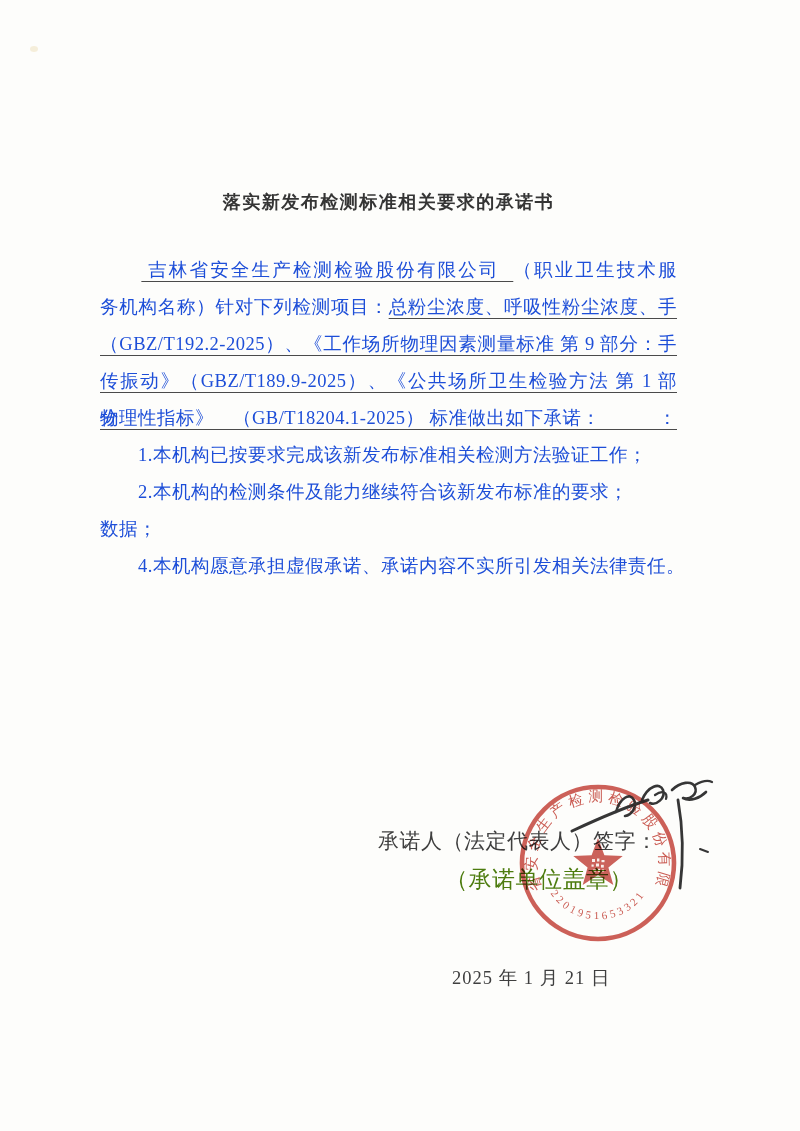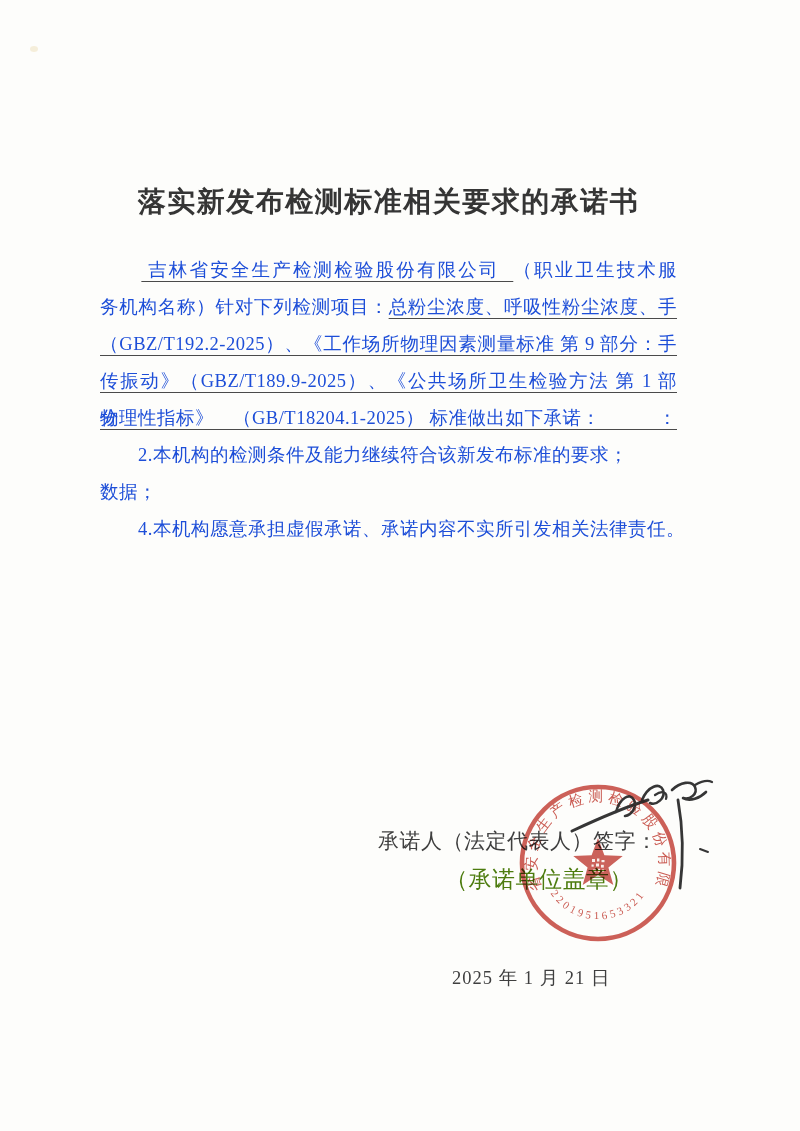--- a/index.html
+++ b/index.html
@@ -8,21 +8,21 @@
     width:800px;height:1131px;
     background:#fdfdfb;
     overflow:hidden;
     font-family:"Liberation Serif","DejaVu Serif",serif;
     color:#424242;
   }
   .speck{position:absolute;left:30px;top:46px;width:8px;height:6px;border-radius:50%;
     background:#f4ecd6;opacity:.9;}
   .doc-title{
     position:absolute;left:100px;top:186px;width:577px;
-    text-align:center;font-size:28px;font-weight:bold;color:#353535;
+    text-align:center;font-size:18px;font-weight:bold;color:#353535;
     letter-spacing:1.5px;line-height:32px;
   }
   .body-block{
     position:absolute;left:100px;top:252px;width:577px;
     font-size:18.5px;letter-spacing:.5px;line-height:37px;color:#1d4ed8;
   }
   .line{height:37px;white-space:nowrap;}
   .line.flush{text-align:justify;text-align-last:justify;text-justify:inter-character;white-space:normal;}
   .u{
     text-decoration:underline;
@@ -45,20 +45,21 @@
   <div class="speck"></div>
 
   <div class="doc-title">落实新发布检测标准相关要求的承诺书</div>
 
   <div class="body-block">
       <div class="line flush"><span>　　</span><span class="u">&nbsp;吉林省安全生产检测检验股份有限公司&nbsp;&nbsp;</span><span>（职业卫生技术服</span></div>
       <div class="line flush"><span>务机构名称）针对下列检测项目：</span><span class="u">总粉尘浓度、呼吸性粉尘浓度、手</span></div>
       <div class="line flush"><span class="u">（GBZ/T192.2-2025）、《工作场所物理因素测量标准 第 9 部分：手</span></div>
       <div class="line flush"><span class="u">传振动》（GBZ/T189.9-2025）、《公共场所卫生检验方法 第 1 部分：</span></div>
       <div class="line"><span class="u">物理性指标》　（GB/T18204.1-2025）&nbsp;</span><span>标准做出如下承诺：</span></div>
+      <div class="line"><span>　　1.本机构已按要求完成该新发布标准相关检测方法验证工作；</span></div>
       <div class="line"><span>　　2.本机构的检测条件及能力继续符合该新发布标准的要求；</span></div>
       <div class="line"><span>数据；</span></div>
       <div class="line"><span>　　4.本机构愿意承担虚假承诺、承诺内容不实所引发相关法律责任。</span></div>
     </div>
 
   <div class="sig-line1">承诺人（法定代表人）签字：</div>
   <div class="sig-line2">（承诺单位盖章）</div>
   <div class="date-line">2025 年 1 月 21 日</div>
 
   <svg class="seal-svg" viewBox="0 0 200 205">

